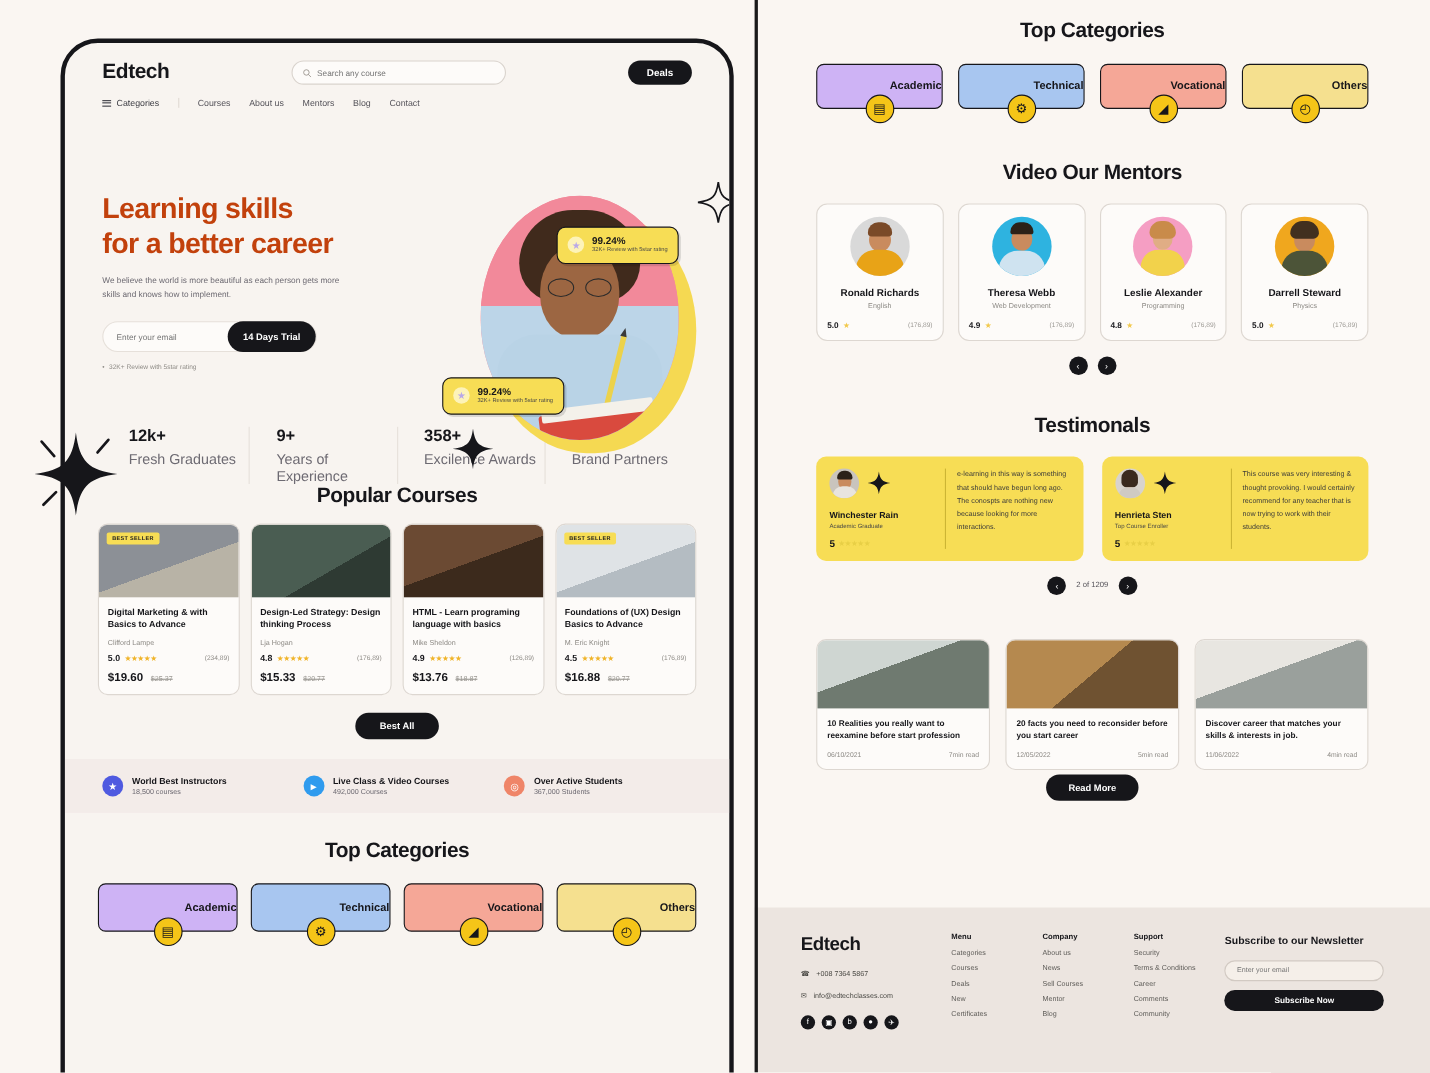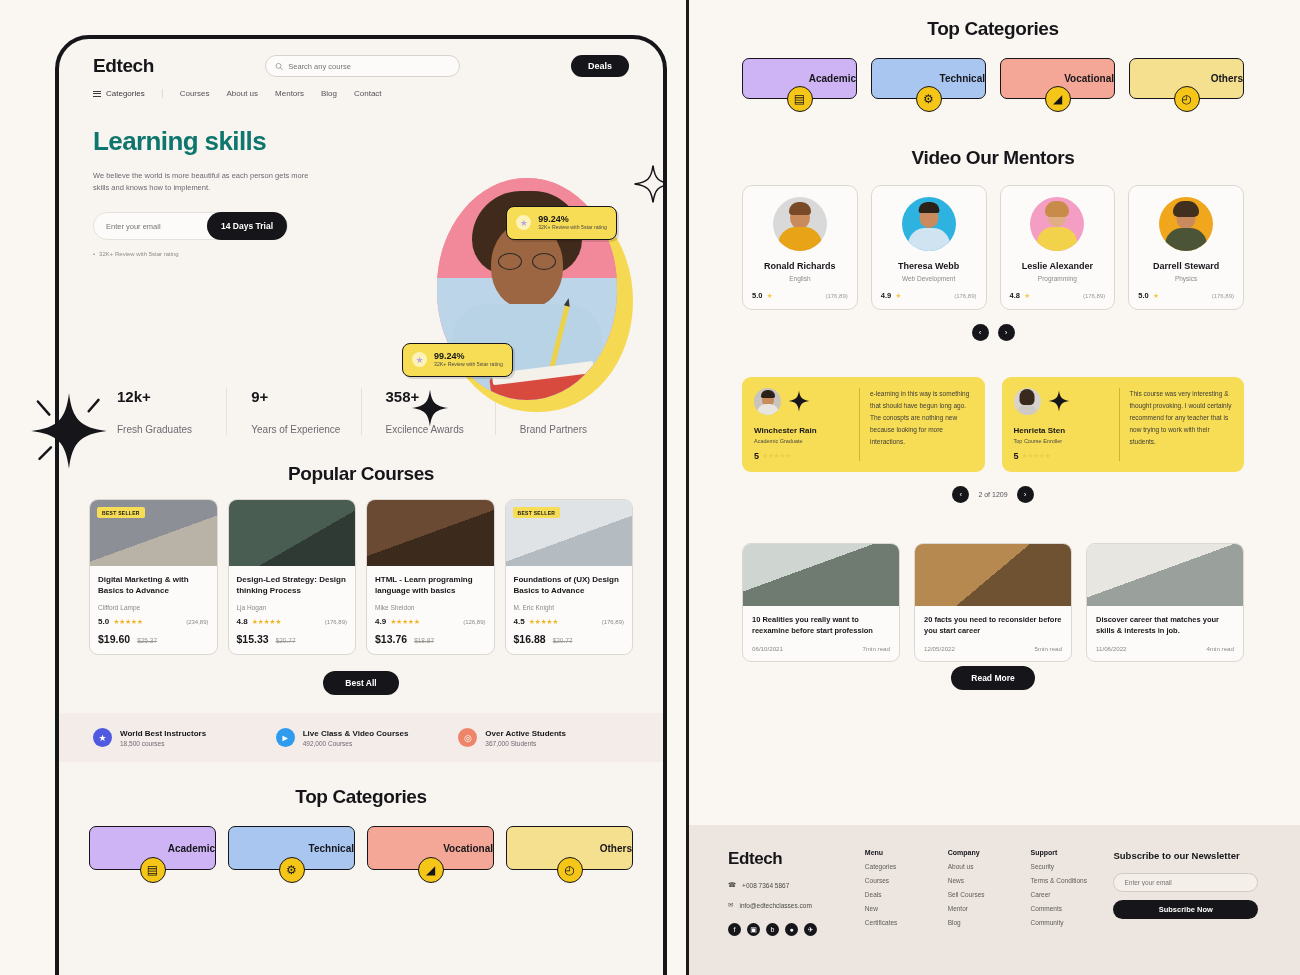--- a/index.html
+++ b/index.html
@@ -45,21 +45,21 @@
   .ph-nav { padding: 12px 34px 0 34px; display: flex; align-items: center; gap: 0; }
   .cat-group { display: flex; align-items: center; gap: 5px; padding-right: 17px; border-right: 1px solid #e0dad4; }
   .cat-group span { font-size: 8px; color: #3b3b42; }
   .burger { display:flex; flex-direction: column; gap: 1.5px; }
   .burger i { display:block; width: 8px; height: 1px; background:#3b3b42; }
   .nav-links { display: flex; gap: 17px; padding-left: 17px; }
   .nav-links a { font-size: 8px; color: #55535a; text-decoration: none; }
 
   
   .hero { position: relative; padding: 28px 34px 0 34px; height: 278px; }
-  .hero h1 { font-size: 26px; line-height: 1.22; color: #0f766e; letter-spacing: -0.6px; font-weight: bold; }
+  .hero h1 { font-size: 26px; line-height: 1.22; color: #c2410c; letter-spacing: -0.6px; font-weight: bold; margin-top: 48px; }
   .hero p { margin-top: 12px; font-size: 7.5px; line-height: 1.65; color: #6d6a72; max-width: 220px; }
   .email-row { margin-top: 18px; display: flex; align-items: center; width: 195px; height: 28px;
     background: #fdfbf9; border: 1px solid #e6e0da; border-radius: 14px; padding-left: 12px; }
   .email-row input { border: none; outline: none; background: transparent; flex: 1; font-size: 7.5px;
     color: #8b8880; font-family: "Liberation Sans", sans-serif; }
   .trial-btn { background: #16161a; color: #fff; border: none; border-radius: 14px; height: 28px;
     padding: 0 14px; font-size: 8.5px; font-weight: bold; cursor: pointer; font-family: "Liberation Sans", sans-serif; }
   .review-note { margin-top: 11px; font-size: 6px; color: #8e8b86; }
   .review-note:before { content: "•"; margin-right: 4px; }
 
@@ -100,21 +100,21 @@
   .badge-1 { right: 22px; top: 38px; }
   .badge-2 { left: -22px; top: 175px; }
   .spark-tr { position: absolute; right: -36px; top: -6px; width: 44px; height: 44px; }
   .spark-bl { position: absolute; left: -16px; bottom: -12px; width: 44px; height: 44px; }
 
   
   .stats { display: flex; padding: 12px 34px 0 34px; }
   .stat { flex: 1; padding-left: 24px; }
   .stat + .stat { border-left: 1px solid #e6e0da; }
   .stat .num { font-size: 15px; font-weight: bold; color: #16161a; }
-  .stat .lbl { margin-top: 19px; font-size: 10px; color: #6d6a72; }
+  .stat .lbl { margin-top: 5px; font-size: 13px; color: #6d6a72; }
 
   
   .section-title { text-align: center; font-size: 19px; font-weight: bold; color: #16161a; letter-spacing:-0.4px; }
   .courses-wrap { padding: 0 30px; margin-top: 14px; display: flex; gap: 10px; }
   .course-card { flex: 1; background: #fdfbf9; border: 1px solid #ddd7d1; border-radius: 9px; overflow: hidden; }
   .course-thumb { height: 66px; position: relative; }
   .c1 { background: linear-gradient(160deg,#8c9096 0 55%, #b8b3a6 55% 100%); }
   .c2 { background: linear-gradient(150deg,#4a5d52 0 60%, #2e3a33 60% 100%); }
   .c3 { background: linear-gradient(160deg,#6b4a33 0 50%, #3c2a1c 50% 100%); }
   .c4 { background: linear-gradient(160deg,#dfe3e6 0 55%, #b4bcc2 55% 100%); }
@@ -265,20 +265,21 @@
           <a>About us</a>
           <a>Mentors</a>
           <a>Blog</a>
           <a>Contact</a>
         </div>
       </div>
 
       <div class="hero">
         <h1>
           <span>Learning skills</span><br>
+          <span>for a better career</span>
         </h1>
         <p>We believe the world is more beautiful as each person gets more skills and knows how to implement.</p>
         <div class="email-row">
           <input placeholder="Enter your email" style="">
           <button class="trial-btn">14 Days Trial</button>
         </div>
         <div class="review-note">32K+ Review with 5star rating</div>
 
         <div class="hero-img-wrap">
           <div class="blob-yellow"></div>
@@ -332,21 +333,21 @@
         <div class="stat">
           <div class="num">358+</div>
           <div class="lbl">Excilence Awards</div>
         </div>
         <div class="stat">
           <div class="num">47+</div>
           <div class="lbl">Brand Partners</div>
         </div>
       </div>
 
-      <div style="margin-top:28px;">
+      <div style="">
         <div class="section-title">Popular Courses</div>
         <div class="courses-wrap">
 
           <div class="course-card">
             <div class="course-thumb c1">
               <div class="best-badge">BEST SELLER</div>
             </div>
             <div class="course-body">
               <div class="course-title">Digital Marketing &amp; with Basics to Advance</div>
               <div class="course-author">Clifford Lampe</div>
@@ -561,20 +562,21 @@
         </div>
 
       </div>
       <div class="carousel-nav">
         <button class="cbtn">‹</button>
         <button class="cbtn">›</button>
       </div>
     </div>
 
     <div class="testi-sec">
+      <div class="r-sec-title">Testimonals</div>
       <div class="testi-row">
 
         <div class="testi-card">
           <div class="testi-left">
             <div class="testi-head">
               <div class="testi-av" style="background:#c9c4bd;">
                 <div style="position:absolute;left:50%;top:5px;transform:translateX(-50%);width:12px;height:14px;background:#c98b5e;border-radius:50%;"></div>
                 <div style="position:absolute;left:50%;top:2px;transform:translateX(-50%);width:14px;height:8px;background:#2b2118;border-radius:7px 7px 2px 2px;"></div>
                 <div style="position:absolute;left:50%;bottom:0;transform:translateX(-50%);width:22px;height:11px;background:#e8e4de;border-radius:9px 9px 0 0;"></div>
               </div>

